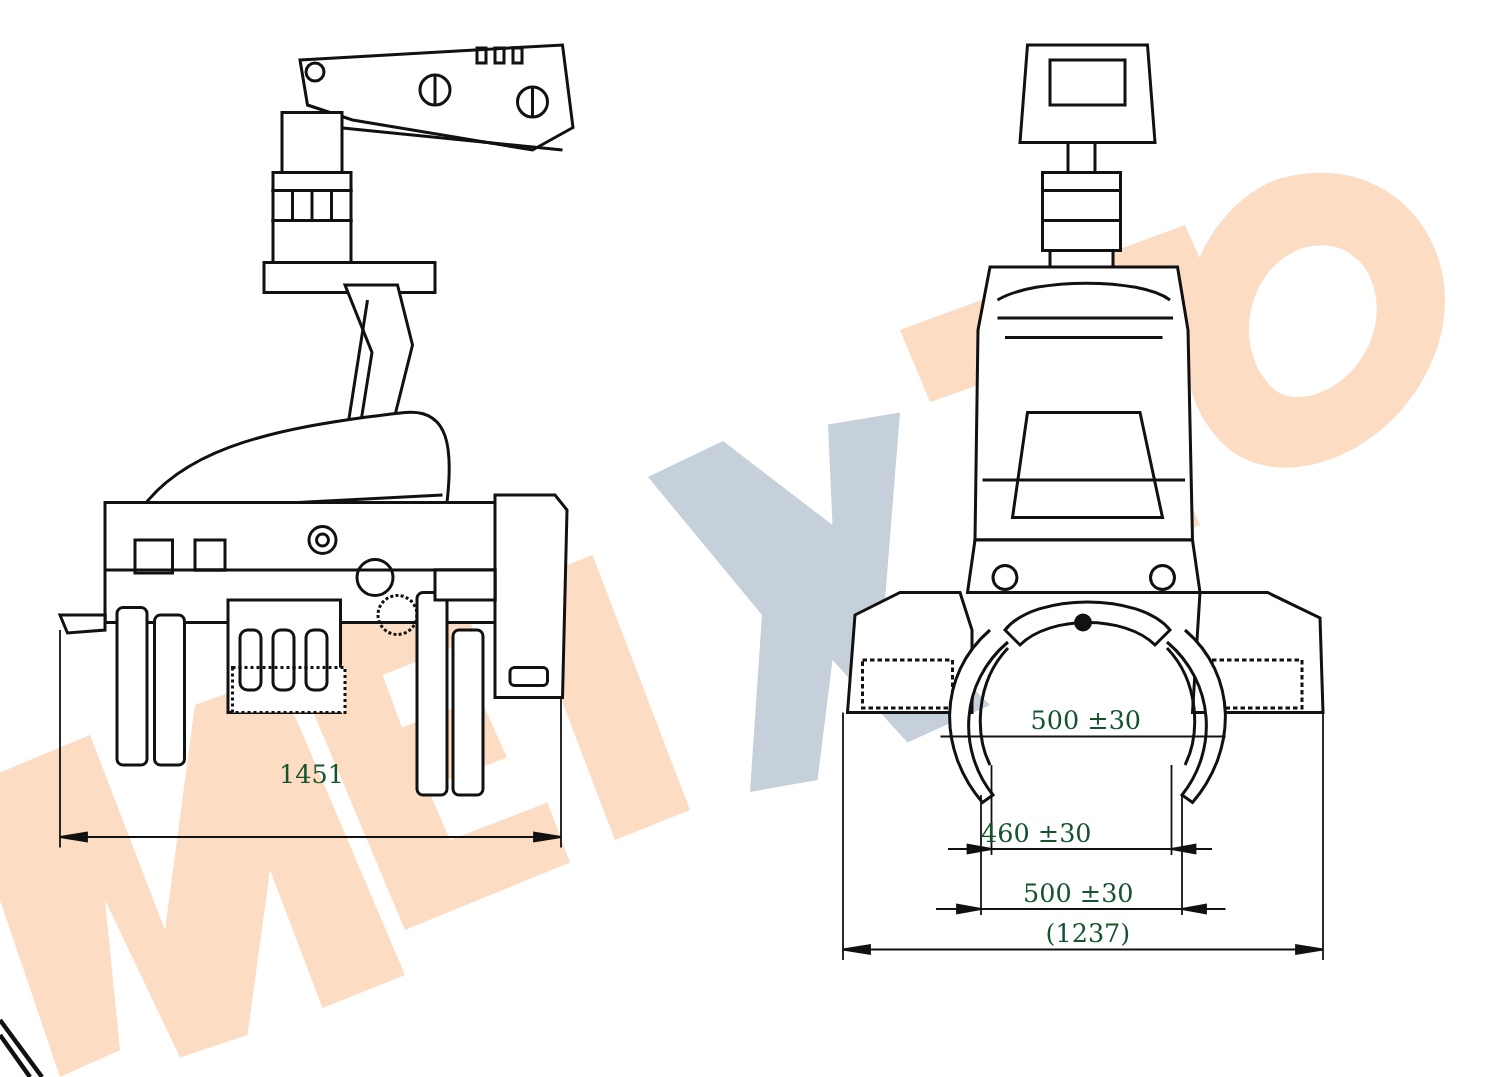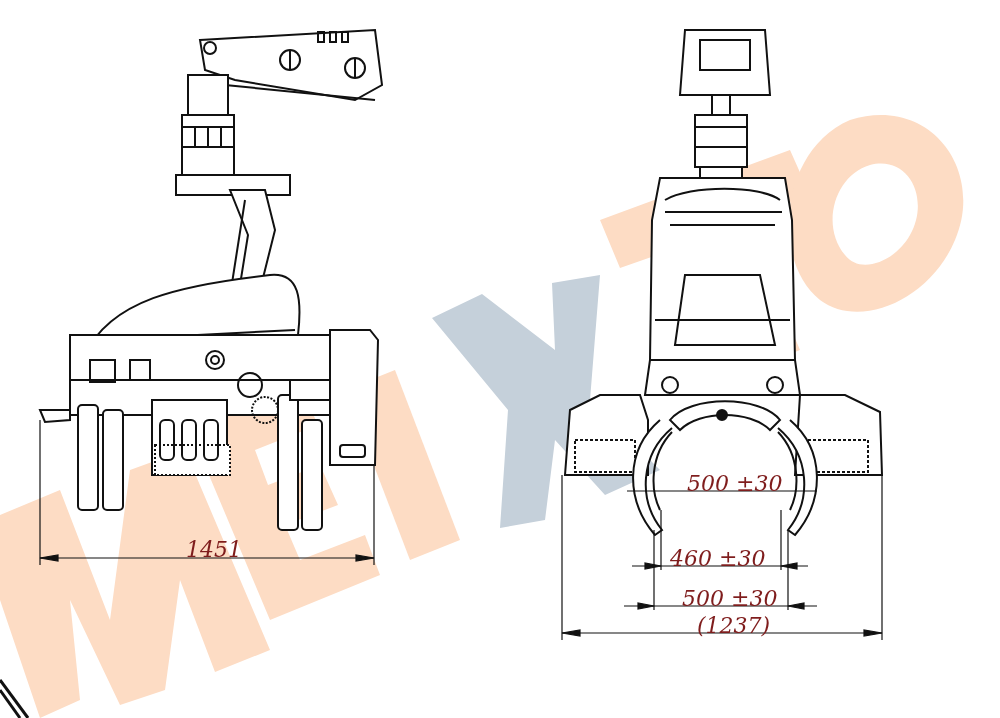--- a/index.html
+++ b/index.html
@@ -1,18 +1,18 @@
 <!DOCTYPE html>
 <html><head>
 <meta charset="utf-8">
 <style>
   html,body{margin:0;padding:0;background:#ffffff;}
   body{width:1000px;height:718px;overflow:hidden;position:relative;font-family:"DejaVu Serif","Liberation Serif",serif;}
   #canvas{position:absolute;left:0;top:0;width:1000px;height:718px;}
-  .dim-label{position:absolute;font-family:"DejaVu Serif","Liberation Serif",serif;font-size:22px;color:#7f1d1d;white-space:nowrap;line-height:1;font-style:italic;}
+  .dim-label{position:absolute;font-family:"DejaVu Serif","Liberation Serif",serif;font-size:17px;color:#14532d;white-space:nowrap;line-height:1;}
 </style>
 </head>
 <body>
 
 <svg id="canvas" width="1000" height="718" viewBox="0 0 1000 718" xmlns="http://www.w3.org/2000/svg">
 
   <g>
 
     <polygon fill="#FDDCC4" points="0,515 60,490 110,620 130,470 185,450 270,650 215,672 180,580 165,690 120,705 70,600 80,700 40,718 0,600"></polygon>
 
@@ -148,17 +148,17 @@
     <polygon points="562,633 580,630 580,636"></polygon>
     <polygon points="882,633 864,630 864,636"></polygon>
   </g>
 
   <g stroke="#111" stroke-width="3">
     <line x1="0" y1="680" x2="28" y2="718"></line>
     <line x1="0" y1="690" x2="20" y2="718"></line>
   </g>
 </svg>
 
-<div class="dim-label" style="left:186px;top:539px;">1451</div>
+<div class="dim-label" style="left:186px;top:509px;">1451</div>
 <div class="dim-label" style="left:687px;top:473px;">500  ±30</div>
-<div class="dim-label" style="left:670px;top:548px;">460  ±30</div>
+<div class="dim-label" style="left:654px;top:548px;">460  ±30</div>
 <div class="dim-label" style="left:682px;top:588px;">500  ±30</div>
 <div class="dim-label" style="left:697px;top:615px;">(1237)</div>
 
 </body></html>

